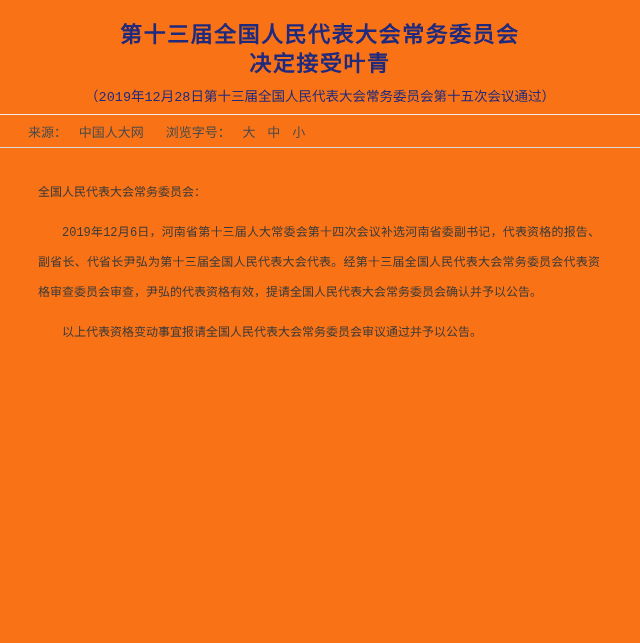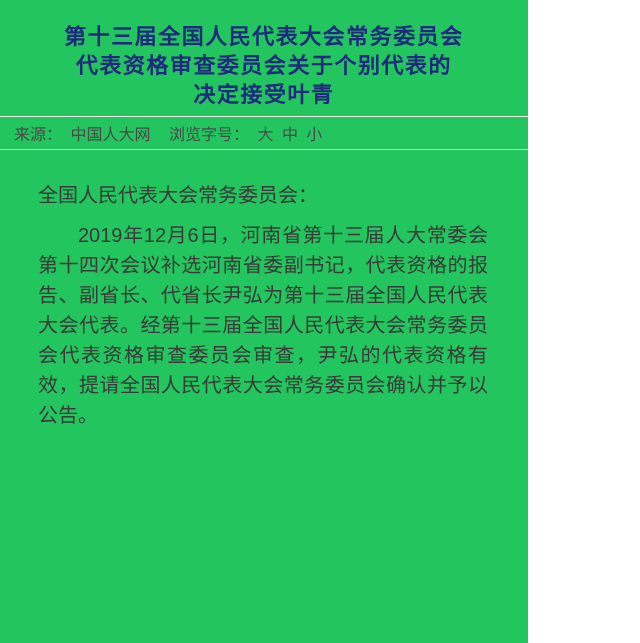--- a/index.html
+++ b/index.html
@@ -4,78 +4,79 @@
 <style>
   :root{
     --title-color:#1f2a7e;
     --body-text:#3a3a3a;
     --meta-text:#4a4a4a;
     --divider:#d9d9d9;
     --divider-faint:#f1ede7;
   }
   html,body{margin:0;padding:0;background:#ffffff;}
   .page{
-    width:528px;height:643px;background:#22c55e;overflow:hidden;
-    font-family:Liberation Sans, sans-serif;
+    width:640px;height:643px;background:#f97316;overflow:hidden;
+    font-family:Liberation Mono, monospace;
     box-sizing:border-box;
   }
   .doc-header{padding-top:22px;}
   .doc-title{
     margin:0;text-align:center;color:var(--title-color);
     font-size:22px;line-height:29px;font-weight:bold;letter-spacing:1.5px;
   }
   .doc-title .t-line{display:block;}
   .doc-subtitle{
     margin-top:9px;text-align:center;color:var(--title-color);
     font-size:13.5px;line-height:18px;font-weight:normal;
   }
   .rule-faint{border-top:1px solid var(--divider-faint);margin-top:7px;}
   .meta-row{
     height:32px;display:flex;justify-content:space-between;align-items:center;
-    padding:0 15px 0 14px;font-size:16px;color:var(--meta-text);
+    padding:0 15px 0 14px;font-size:13px;color:var(--meta-text);margin-left:14px;
   }
   .meta-left span{margin-right:4px;}
   .meta-left .source-name{margin-right:14px;}
   .fs-btn{cursor:pointer;margin-right:6px;}
   .meta-date{color:var(--meta-text);letter-spacing:0.5px;}
   .rule{border-top:1px solid var(--divider);}
   .article{
     padding:20px 40px 0 38px;color:var(--body-text);
-    font-size:20px;line-height:30px;
+    font-size:12px;line-height:30px;
     text-align:justify;
   }
   .article p{margin:10px 0 0 0;}
   .article p.para{text-indent:2em;}
 </style>
 </head>
 <body>
 
 <div class="page">
 
   <header class="doc-header">
     <h1 class="doc-title">
       <span class="t-line">第十三届全国人民代表大会常务委员会</span>
-      <span class="t-line">代表资格审查委员会关于个别代表的</span>
       <span class="t-line">决定接受叶青</span>
     </h1>
+    <div class="doc-subtitle">（2019年12月28日第十三届全国人民代表大会常务委员会第十五次会议通过）</div>
   </header>
 
   <div class="rule-faint"></div>
 
   <div class="meta-row">
     <div class="meta-left">
       <span>来源：</span>
       <span class="source-name">中国人大网</span>
       <span>浏览字号：</span>
       <span class="fs-btn">大</span>
       <span class="fs-btn">中</span>
       <span class="fs-btn">小</span>
     </div>
   </div>
 
   <div class="rule"></div>
 
   <article class="article">
     <p class="salutation">全国人民代表大会常务委员会：</p>
     <p class="para">2019年12月6日，河南省第十三届人大常委会第十四次会议补选河南省委副书记，代表资格的报告、副省长、代省长尹弘为第十三届全国人民代表大会代表。经第十三届全国人民代表大会常务委员会代表资格审查委员会审查，尹弘的代表资格有效，提请全国人民代表大会常务委员会确认并予以公告。</p>
+    <p class="para">以上代表资格变动事宜报请全国人民代表大会常务委员会审议通过并予以公告。</p>
   </article>
 
 </div>
 
 </body></html>

